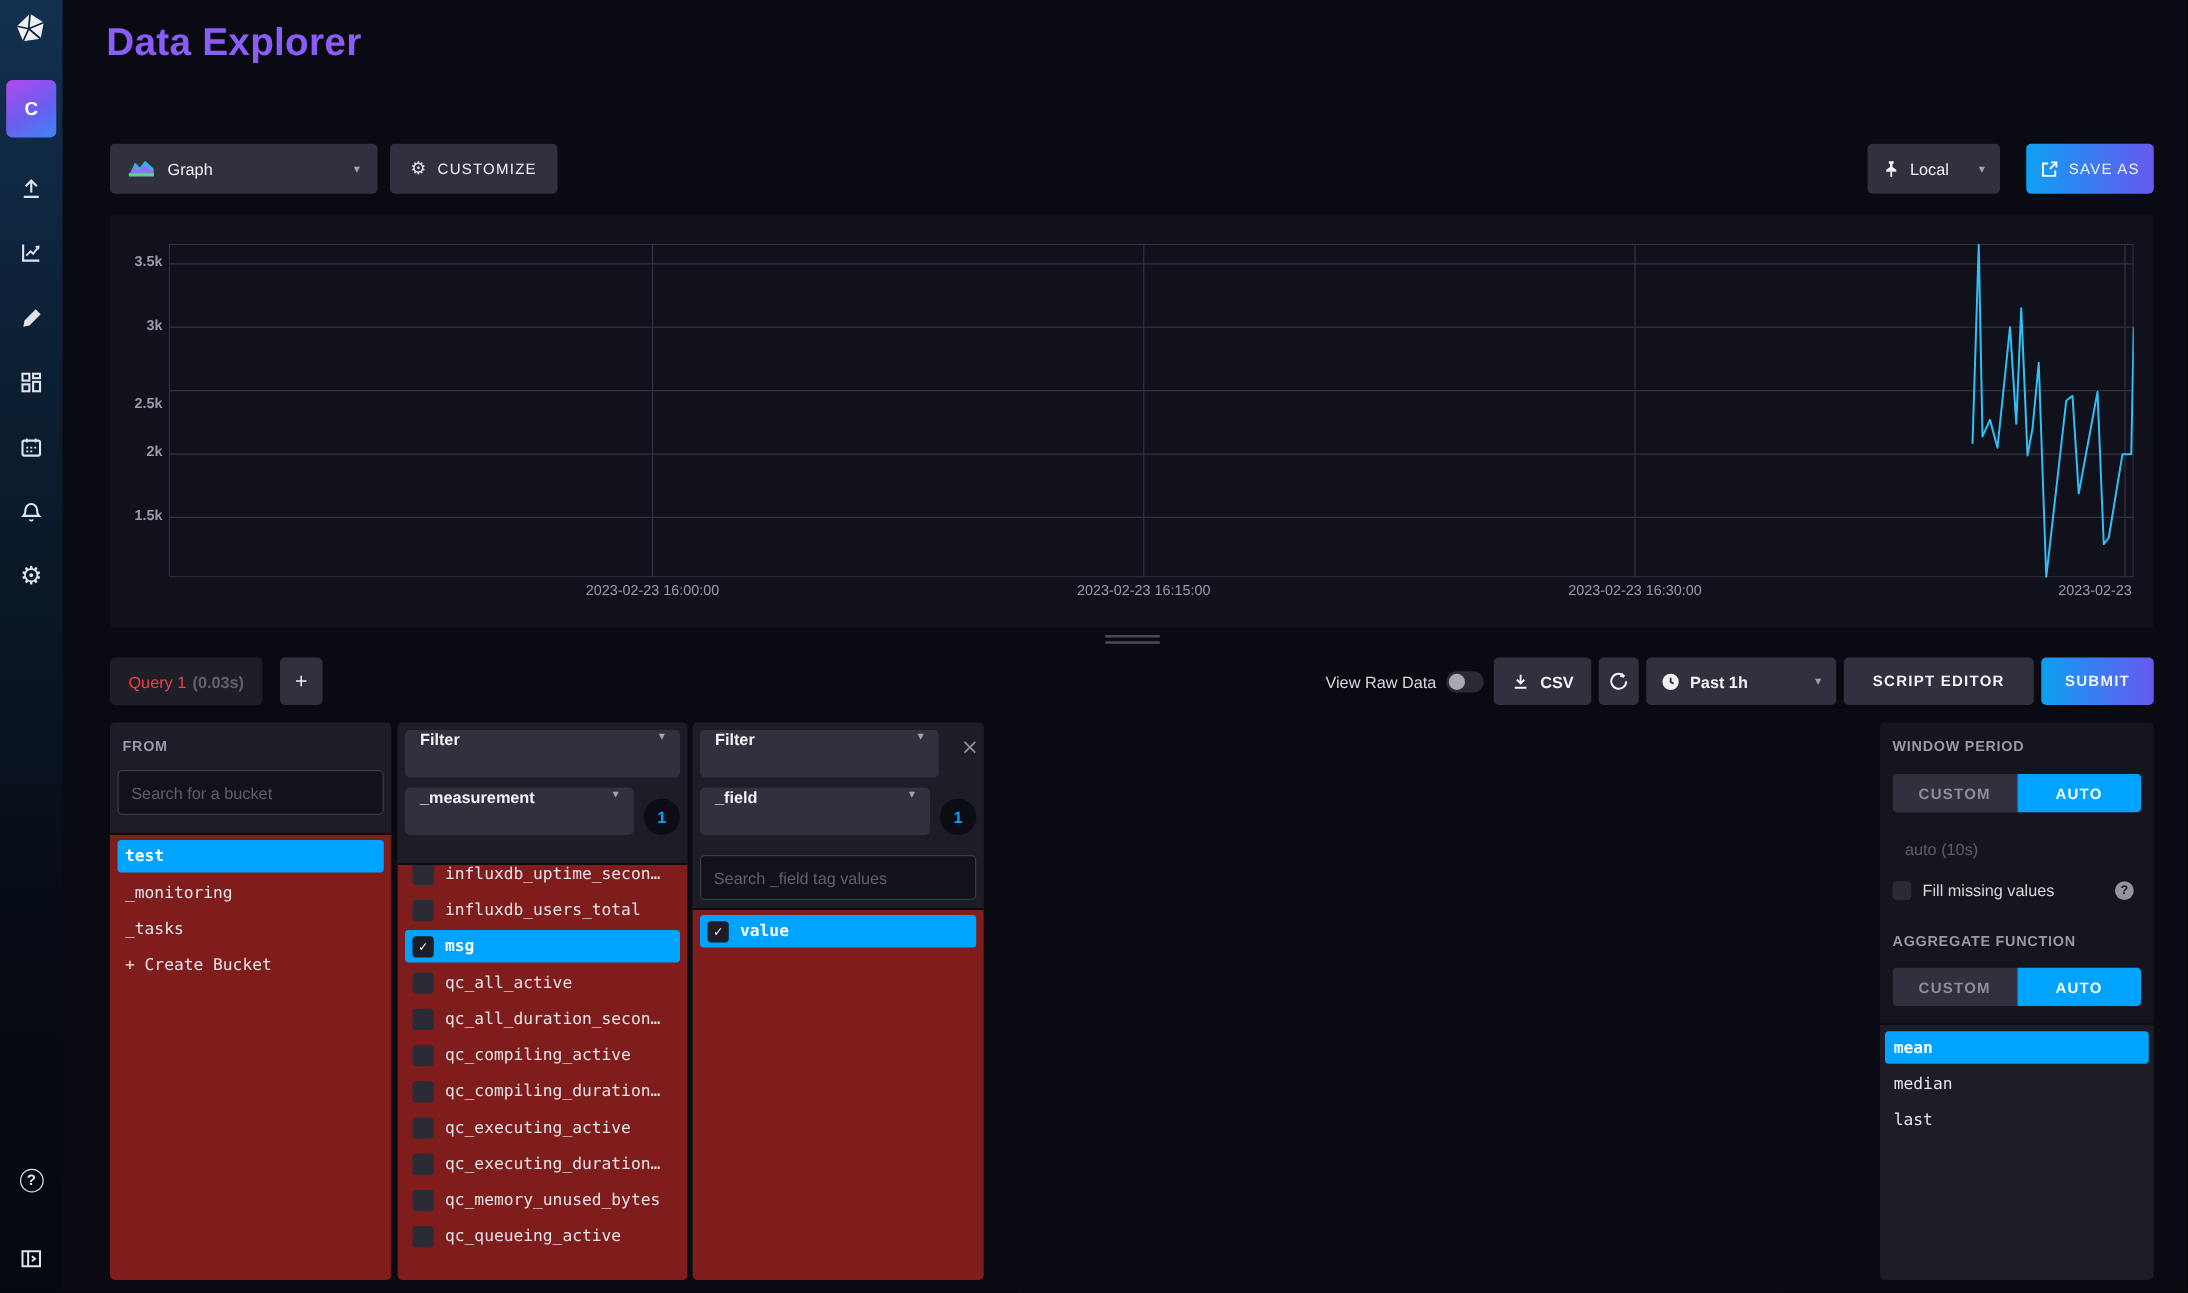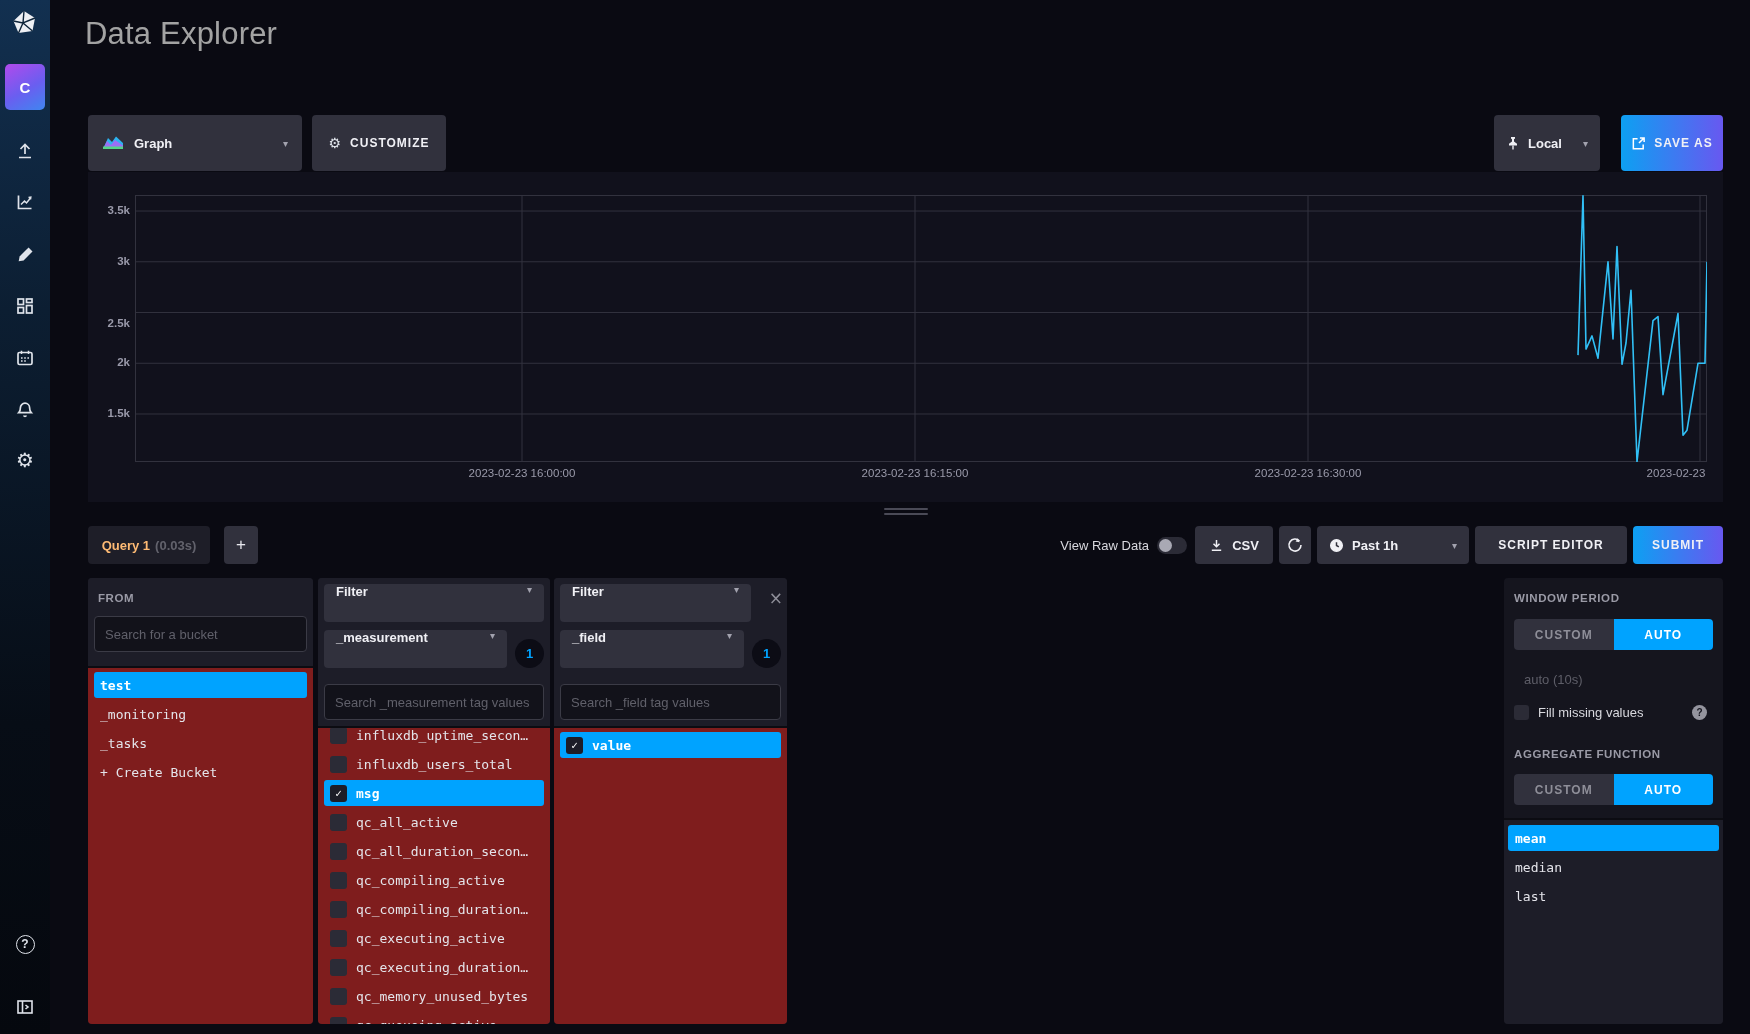--- a/index.html
+++ b/index.html
@@ -12,42 +12,42 @@
   .nav-ico { position:absolute; left:0; width:50px; height:22px; display:flex; justify-content:center; align-items:center; cursor:pointer; }
   .logo-wrap { position:absolute; left:0; top:10px; width:50px; display:flex; justify-content:center; }
   .avatar { position:absolute; left:5px; top:64px; width:40px; height:46px; border-radius:5px;
     background:linear-gradient(150deg,#b14aec 0%, #6a5ef0 55%, #3f86f0 100%);
     display:flex; align-items:center; justify-content:center; color:#fff; font-weight:700; font-size:15px; }
   .gear-txt { color:#dfe3ea; font-size:20px; line-height:20px; font-family:"DejaVu Sans", sans-serif; }
   .help-circ { width:19px; height:19px; border:1.7px solid #dfe3ea; border-radius:50%; color:#dfe3ea;
     font-size:12px; font-weight:700; display:flex; align-items:center; justify-content:center; }
 
   
-  .page-title { position:absolute; left:85px; top:16px; font-size:31px; font-weight:400; color:#a3a3a3; letter-spacing:.2px; }
-  .btn { position:absolute; height:56px; display:flex; align-items:center; border-radius:4px;
-    background:#31313d; color:#f0f0f5; font-weight:700; font-size:13px; cursor:pointer; }
+  .page-title { position:absolute; left:85px; top:16px; font-size:31px; font-weight:700; color:#8b5cf6; letter-spacing:.2px; }
+  .btn { position:absolute; height:40px; display:flex; align-items:center; border-radius:4px;
+    background:#31313d; color:#f0f0f5; font-weight:400; font-size:13px; cursor:pointer; }
   .graph-btn { left:88px; top:115px; width:214px; padding:0 14px; gap:10px; }
   .customize-btn { left:312px; top:115px; width:134px; justify-content:center; gap:8px; font-size:12px; letter-spacing:1px; }
   .local-btn { left:1494px; top:115px; width:106px; padding:0 12px; gap:8px; }
   .saveas-btn { left:1621px; top:115px; width:102px; justify-content:center; gap:8px; font-size:12px; letter-spacing:1px;
     background:linear-gradient(90deg,#0da0f2,#6858f0); }
   .caret { margin-left:auto; color:#a2a2ae; font-size:10px; font-family:"DejaVu Sans", sans-serif; }
 
   
   .chart-panel { position:absolute; left:88px; top:172px; width:1635px; height:330px; background:#11111c; }
   .plot-svg { position:absolute; left:47px; top:23px; }
   .ylab { position:absolute; width:40px; right:auto; text-align:right; font-size:11.5px; font-weight:700; color:#9a9aaa; }
   .xlab { position:absolute; top:295px; font-size:11.5px; font-weight:400; color:#9a9aaa; white-space:nowrap; transform:translateX(-50%); }
   .drag-handle { position:absolute; left:884px; top:508px; width:44px; cursor:row-resize; }
   .drag-handle div { height:2px; background:#4a4a56; border-radius:1px; margin-bottom:3px; }
 
   
   .query-tab { position:absolute; left:88px; top:526px; width:122px; height:38px; background:#1e1e28; border-radius:4px;
     display:flex; align-items:center; justify-content:center; gap:5px; font-size:13px; cursor:pointer; }
-  .query-tab .t1 { color:#fdba74; font-weight:700; }
+  .query-tab .t1 { color:#ef4444; font-weight:400; }
   .query-tab .t2 { color:#62626c; font-weight:700; }
   .add-query { position:absolute; left:224px; top:526px; width:34px; height:38px; background:#31313d; border-radius:4px;
     color:#e8e8ee; font-size:17px; display:flex; align-items:center; justify-content:center; cursor:pointer; }
   .qb-right { position:absolute; right:27px; top:526px; height:38px; display:flex; align-items:center; }
   .vr-label { color:#d8d8de; font-size:13px; margin-right:8px; }
   .toggle { width:30px; height:17px; border-radius:9px; background:#2b2b36; position:relative; cursor:pointer; margin-right:8px; }
   .toggle .knob { position:absolute; left:2px; top:2px; width:13px; height:13px; border-radius:50%; background:#a9a9b4; }
   .qbtn { height:38px; border-radius:4px; background:#31313d; color:#f0f0f5; font-weight:700; font-size:13px;
     display:flex; align-items:center; justify-content:center; gap:8px; cursor:pointer; }
   .csv-btn { width:78px; margin-right:6px; }
@@ -308,21 +308,20 @@
         <span>Filter</span>
         <span class="caret">▾</span>
       </div>
       <div class="key-row">
         <div class="dd">
           <span>_measurement</span>
           <span class="caret">▾</span>
         </div>
         <div class="badge">1</div>
       </div>
-      <input class="search-input" placeholder="Search _measurement tag values" style="">
     </div>
     <div class="card-list" id="measurement-list">
         <div class="row" style="margin-top: -10px;">
           <div class="cbx"></div>
           <span>influxdb_uptime_secon…</span>
         </div>
         <div class="row">
           <div class="cbx"></div>
           <span>influxdb_users_total</span>
         </div>

